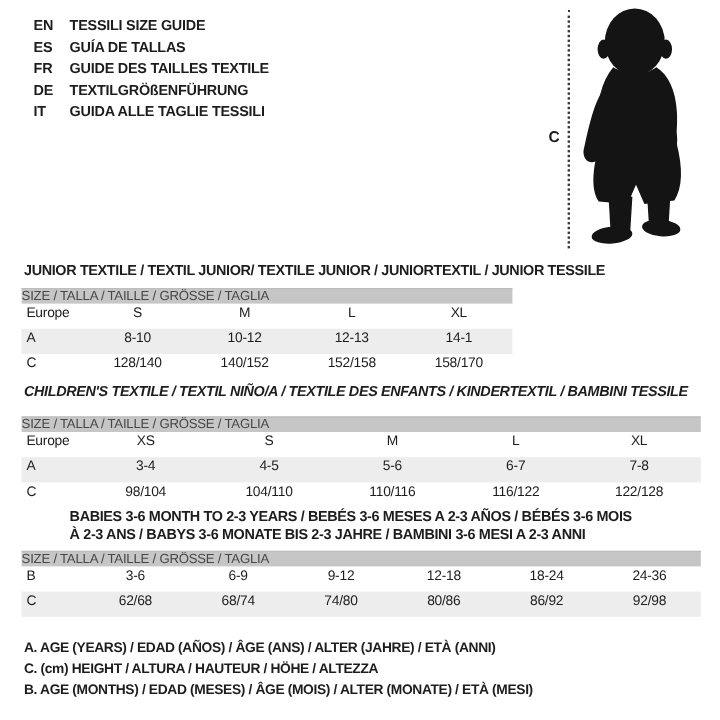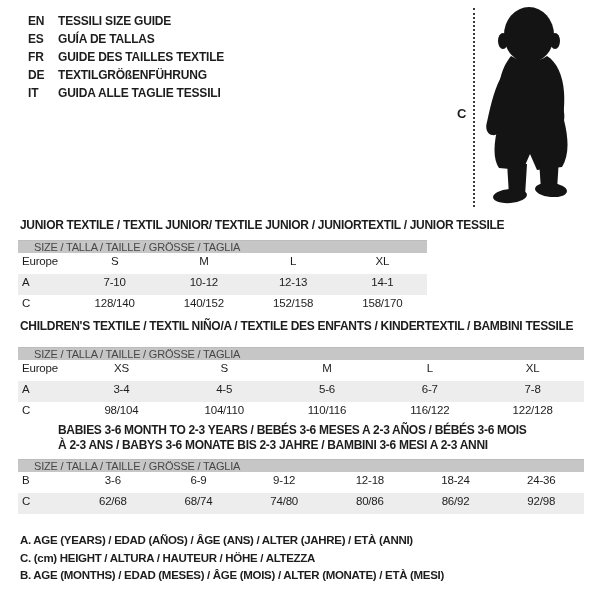--- a/index.html
+++ b/index.html
@@ -16,21 +16,21 @@
   .height-line{position:absolute;left:473px;top:8px;height:199px;width:0;
                border-left:2px dotted #3a3a3a;}
   .height-label{position:absolute;left:457px;top:106px;font-weight:bold;font-size:13px;}
   .baby-svg{position:absolute;left:483px;top:4px;}
 
   
   .tbl-title{position:absolute;font-weight:bold;font-size:12px;letter-spacing:-0.3px;
              line-height:15px;}
   .size-table{position:absolute;}
   .bar{height:13px;line-height:13px;background:#c6c6c6;color:#474747;font-size:11px;
-       padding-left:16px;letter-spacing:-0.2px;border-top:1px solid #bdbdbd;
+       padding-left:0;letter-spacing:-0.2px;border-top:1px solid #bdbdbd;
        box-sizing:border-box;}
   .trow{display:flex;height:21px;line-height:17px;font-size:11.5px;letter-spacing:-0.2px;}
   .trow.alt{background:#ededed;}
   .rlabel{flex:0 0 52px;width:52px;padding-left:4px;box-sizing:border-box;}
   .cell{flex:1;text-align:center;}
 
   
   .footnotes{position:absolute;left:20px;top:532px;}
   .fnote{height:17.5px;line-height:17.5px;font-weight:bold;font-size:11.5px;
          letter-spacing:-0.3px;}
@@ -86,35 +86,35 @@
     <div class="bar">SIZE / TALLA / TAILLE / GRÖSSE / TAGLIA</div>
     <div class="trow">
       <span class="rlabel">Europe</span>
       <span class="cell">S</span>
       <span class="cell">M</span>
       <span class="cell">L</span>
       <span class="cell">XL</span>
     </div>
     <div class="trow alt">
       <span class="rlabel">A</span>
-      <span class="cell">7-10</span>
+      <span class="cell">8-10</span>
       <span class="cell">10-12</span>
       <span class="cell">12-13</span>
       <span class="cell">14-1</span>
     </div>
     <div class="trow">
       <span class="rlabel">C</span>
       <span class="cell">128/140</span>
       <span class="cell">140/152</span>
       <span class="cell">152/158</span>
       <span class="cell">158/170</span>
     </div>
   </div>
 
-  <div class="tbl-title" style="left:20px;top:319px;">CHILDREN'S TEXTILE / TEXTIL NIÑO/A / TEXTILE DES ENFANTS / KINDERTEXTIL / BAMBINI TESSILE</div>
+  <div class="tbl-title" style="left:20px;top:319px;font-style:italic;">CHILDREN'S TEXTILE / TEXTIL NIÑO/A / TEXTILE DES ENFANTS / KINDERTEXTIL / BAMBINI TESSILE</div>
   <div class="size-table" style="left:18px;top:347px;width:566px;">
     <div class="bar">SIZE / TALLA / TAILLE / GRÖSSE / TAGLIA</div>
     <div class="trow">
       <span class="rlabel">Europe</span>
       <span class="cell">XS</span>
       <span class="cell">S</span>
       <span class="cell">M</span>
       <span class="cell">L</span>
       <span class="cell">XL</span>
     </div>

